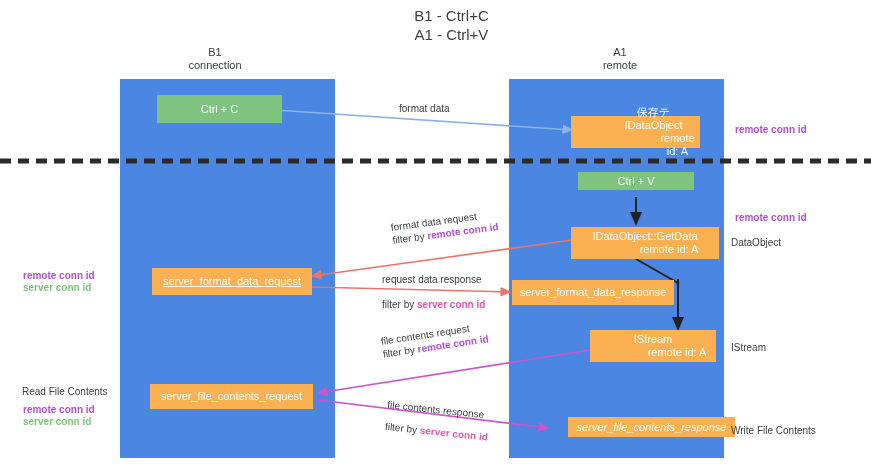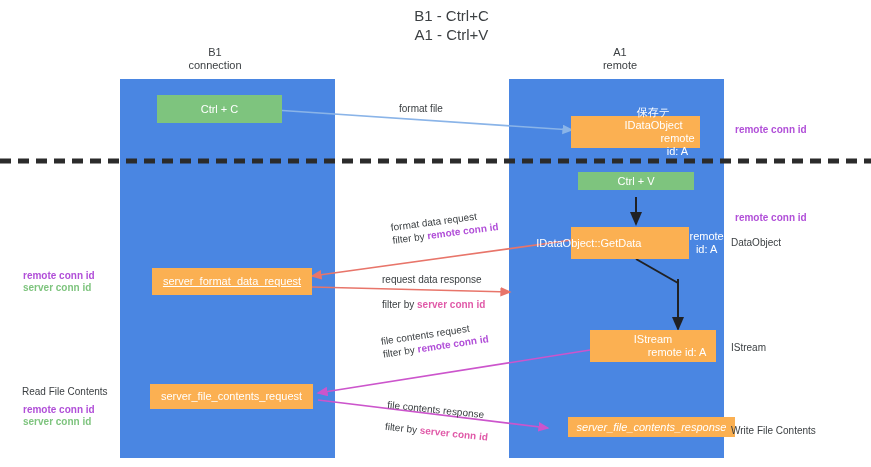--- a/index.html
+++ b/index.html
@@ -119,45 +119,48 @@
 
   <div class="node orange" style="left:571px;top:116px;width:129px;height:32px;flex-direction:column;padding-left:40px;">
     <span>保存テIDataObject</span>
     <span class="sub">remote id: A</span>
   </div>
 
   <div class="node green" style="left:578px;top:172px;width:116px;height:18px;">
     <span>Ctrl + V</span>
   </div>
 
-  <div class="node orange" style="left:571px;top:227px;width:118px;height:32px;flex-direction:row;">
+  <div class="node orange" style="left:571px;top:227px;width:148px;height:32px;flex-direction:column;">
     <span>IDataObject::GetData</span>
     <span class="sub">remote id: A</span>
   </div>
 
   <div class="node orange" style="left:152px;top:268px;width:160px;height:27px;text-decoration:underline;">
     <span>server_format_data_request</span>
   </div>
 
+  <div class="node orange" style="left:512px;top:280px;width:162px;height:25px;">
+    <span>server_format_data_response</span>
+  </div>
 
   <div class="node orange" style="left:590px;top:330px;width:126px;height:32px;flex-direction:column;">
     <span>IStream</span>
     <span class="sub">remote id: A</span>
   </div>
 
   <div class="node orange" style="left:150px;top:384px;width:163px;height:25px;">
     <span>server_file_contents_request</span>
   </div>
 
   <div class="node orange" style="left:568px;top:417px;width:167px;height:20px;font-style:italic;">
     <span>server_file_contents_response</span>
   </div>
 
   <div class="edgelabel" style="left:399px;top:102px;">
-    <span>format file</span>
+    <span>format data</span>
   </div>
 
   <div class="edgelabel rot" style="left:390px;top:221px;transform:rotate(-7.5deg);">
     <div>format data request</div>
     <div><span>filter by </span><span class="purple">remote conn id</span></div>
   </div>
 
   <div class="edgelabel" style="left:382px;top:273px;">
     <div>request data response</div>
     <div style="margin-top:12px;"><span>filter by </span><span class="pink">server conn id</span></div>

